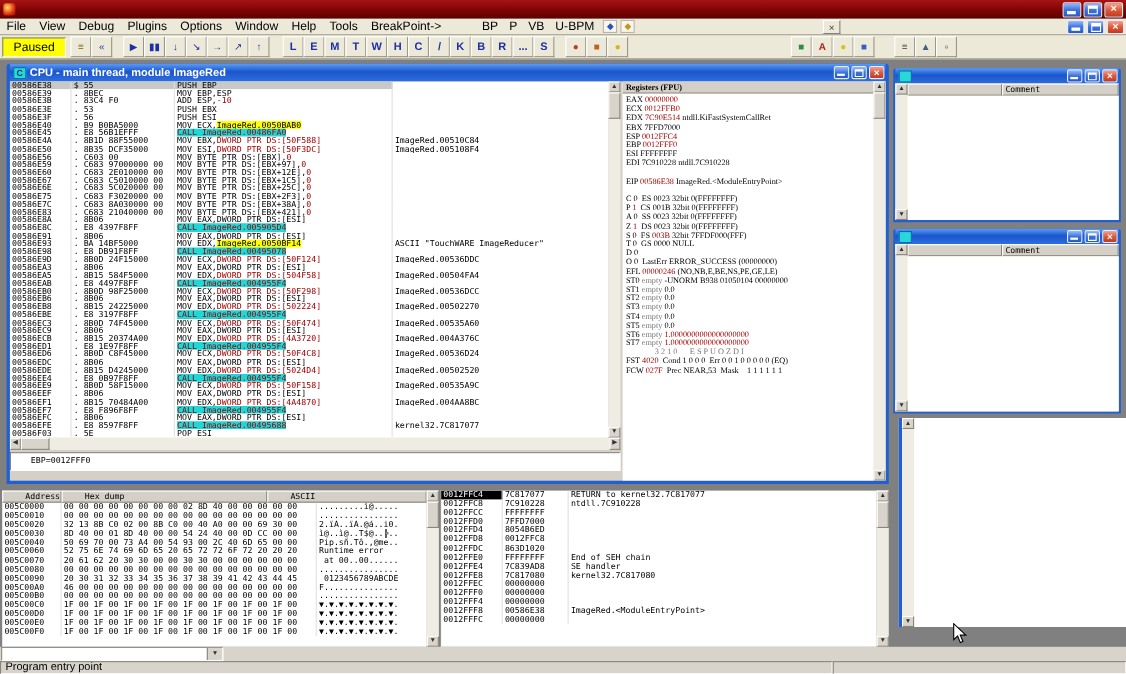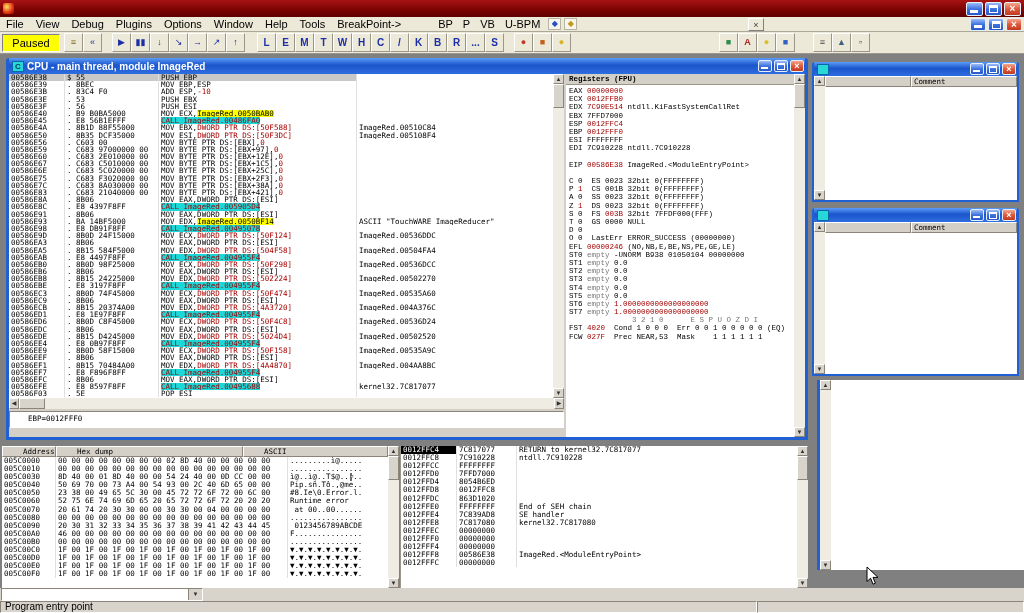--- a/index.html
+++ b/index.html
@@ -51,21 +51,21 @@
 #cpu-body{position:relative;width:796px;height:363px;background:#D4D0C8;overflow:hidden}
 #disasm{position:absolute;left:0;top:0;width:544px;height:324px;background:#fff;overflow:hidden;font-family:"DejaVu Sans Mono",monospace;font-size:7.5px}
 .drow{display:flex;height:7.2px;line-height:7.2px;white-space:pre}
 .dcell{overflow:hidden;padding-left:2px;border-right:1px solid #E0E0E0;height:100%}
 .da{width:56px}.dh{width:94px}.ds{width:198px}.dc{flex:1;border-right:none}
 .drow.sel .da,.drow.sel .dh,.drow.sel .ds{background:#C8C8C8}
 .ck{color:#000}.cr{color:#A40000}.cg{color:#787878}
 .cy{background:#FFFF00;color:#000}
 .cc{background:#1CD8D8;color:#9B0000}
 #info-pane{position:absolute;left:0;top:337px;width:555px;height:17px;background:#fff;border:1px solid;border-color:#8A8578 #FFF #FFF #8A8578;font-family:"DejaVu Sans Mono",monospace;font-size:7.5px;line-height:14px;padding-left:18px;color:#000}
-#registers{position:absolute;left:557px;top:0;width:270px;height:363px;background:#fff;font-family:Liberation Mono, monospace;font-size:7.5px;overflow:hidden}
+#registers{position:absolute;left:557px;top:0;width:270px;height:363px;background:#fff;font-family:Liberation Serif, serif;font-size:7.5px;overflow:hidden}
 #reg-header{height:11px;background:#D4D0C8;border-bottom:1px solid #9A968A;display:flex;align-items:center;padding:0 3px;font-weight:bold}
 #reg-header .sp{flex:1}
 .pane-arrow{width:10px;text-align:center;color:#303030;font-weight:normal}
 #reg-lines{padding:2px 3px 0}
 .rline{height:8.2px;line-height:8.2px;white-space:pre}
 
 
 .sb{position:absolute;background:#EFEDE3;display:flex;flex-direction:column}
 .sb .sbtn{flex:0 0 10px;background:#D8D4CB;border:1px solid;border-color:#FFF #8A8578 #8A8578 #FFF;font-size:6px;line-height:8px;text-align:center;color:#303030}
 .sb .sthumb{flex:0 0 24px;background:#D8D4CB;border:1px solid;border-color:#FFF #8A8578 #8A8578 #FFF}
@@ -414,25 +414,25 @@
 
   <div id="dump-pane">
     <div id="dump-header">
       <div class="hcell hc-a">Address</div>
       <div class="hcell hc-h">Hex dump</div>
       <div class="hcell hc-s">ASCII</div>
     </div>
     <div id="dump-rows">
         <div class="durow"><div class="ducell du-a">005C0000</div><div class="ducell du-h">00 00 00 00 00 00 00 00 02 8D 40 00 00 00 00 00</div><div class="ducell du-s">.........ì@.....</div></div>
         <div class="durow"><div class="ducell du-a">005C0010</div><div class="ducell du-h">00 00 00 00 00 00 00 00 00 00 00 00 00 00 00 00</div><div class="ducell du-s">................</div></div>
+        <div class="durow"><div class="ducell du-a">005C0020</div><div class="ducell du-h">32 13 8B C0 02 00 8B C0 00 40 A0 00 00 69 30 00</div><div class="ducell du-s">2.ïÀ..ïÀ.@á..i0.</div></div>
         <div class="durow"><div class="ducell du-a">005C0030</div><div class="ducell du-h">8D 40 00 01 8D 40 00 00 54 24 40 00 0D CC 00 00</div><div class="ducell du-s">ì@..ì@..T$@..╠..</div></div>
         <div class="durow"><div class="ducell du-a">005C0040</div><div class="ducell du-h">50 69 70 00 73 A4 00 54 93 00 2C 40 6D 65 00 00</div><div class="ducell du-s">Pip.sñ.Tô.,@me..</div></div>
-        <div class="durow"><div class="ducell du-a">005C0050</div><div class="ducell du-h">23 38 00 49 65 5C 30 00 45 72 72 6F 72 00 6C 00</div><div class="ducell du-s">#8.Ie\0.Error.l.</div></div>
         <div class="durow"><div class="ducell du-a">005C0060</div><div class="ducell du-h">52 75 6E 74 69 6D 65 20 65 72 72 6F 72 20 20 20</div><div class="ducell du-s">Runtime error   </div></div>
-        <div class="durow"><div class="ducell du-a">005C0070</div><div class="ducell du-h">20 61 74 20 30 30 00 00 30 30 00 04 00 00 00 00</div><div class="ducell du-s"> at 00..00......</div></div>
+        <div class="durow"><div class="ducell du-a">005C0070</div><div class="ducell du-h">20 61 62 20 30 30 00 00 30 30 00 00 00 00 00 00</div><div class="ducell du-s"> at 00..00......</div></div>
         <div class="durow"><div class="ducell du-a">005C0080</div><div class="ducell du-h">00 00 00 00 00 00 00 00 00 00 00 00 00 00 00 00</div><div class="ducell du-s">................</div></div>
         <div class="durow"><div class="ducell du-a">005C0090</div><div class="ducell du-h">20 30 31 32 33 34 35 36 37 38 39 41 42 43 44 45</div><div class="ducell du-s"> 0123456789ABCDE</div></div>
         <div class="durow"><div class="ducell du-a">005C00A0</div><div class="ducell du-h">46 00 00 00 00 00 00 00 00 00 00 00 00 00 00 00</div><div class="ducell du-s">F...............</div></div>
         <div class="durow"><div class="ducell du-a">005C00B0</div><div class="ducell du-h">00 00 00 00 00 00 00 00 00 00 00 00 00 00 00 00</div><div class="ducell du-s">................</div></div>
         <div class="durow"><div class="ducell du-a">005C00C0</div><div class="ducell du-h">1F 00 1F 00 1F 00 1F 00 1F 00 1F 00 1F 00 1F 00</div><div class="ducell du-s">▼.▼.▼.▼.▼.▼.▼.▼.</div></div>
         <div class="durow"><div class="ducell du-a">005C00D0</div><div class="ducell du-h">1F 00 1F 00 1F 00 1F 00 1F 00 1F 00 1F 00 1F 00</div><div class="ducell du-s">▼.▼.▼.▼.▼.▼.▼.▼.</div></div>
         <div class="durow"><div class="ducell du-a">005C00E0</div><div class="ducell du-h">1F 00 1F 00 1F 00 1F 00 1F 00 1F 00 1F 00 1F 00</div><div class="ducell du-s">▼.▼.▼.▼.▼.▼.▼.▼.</div></div>
         <div class="durow"><div class="ducell du-a">005C00F0</div><div class="ducell du-h">1F 00 1F 00 1F 00 1F 00 1F 00 1F 00 1F 00 1F 00</div><div class="ducell du-s">▼.▼.▼.▼.▼.▼.▼.▼.</div></div>
       </div>
   </div>

